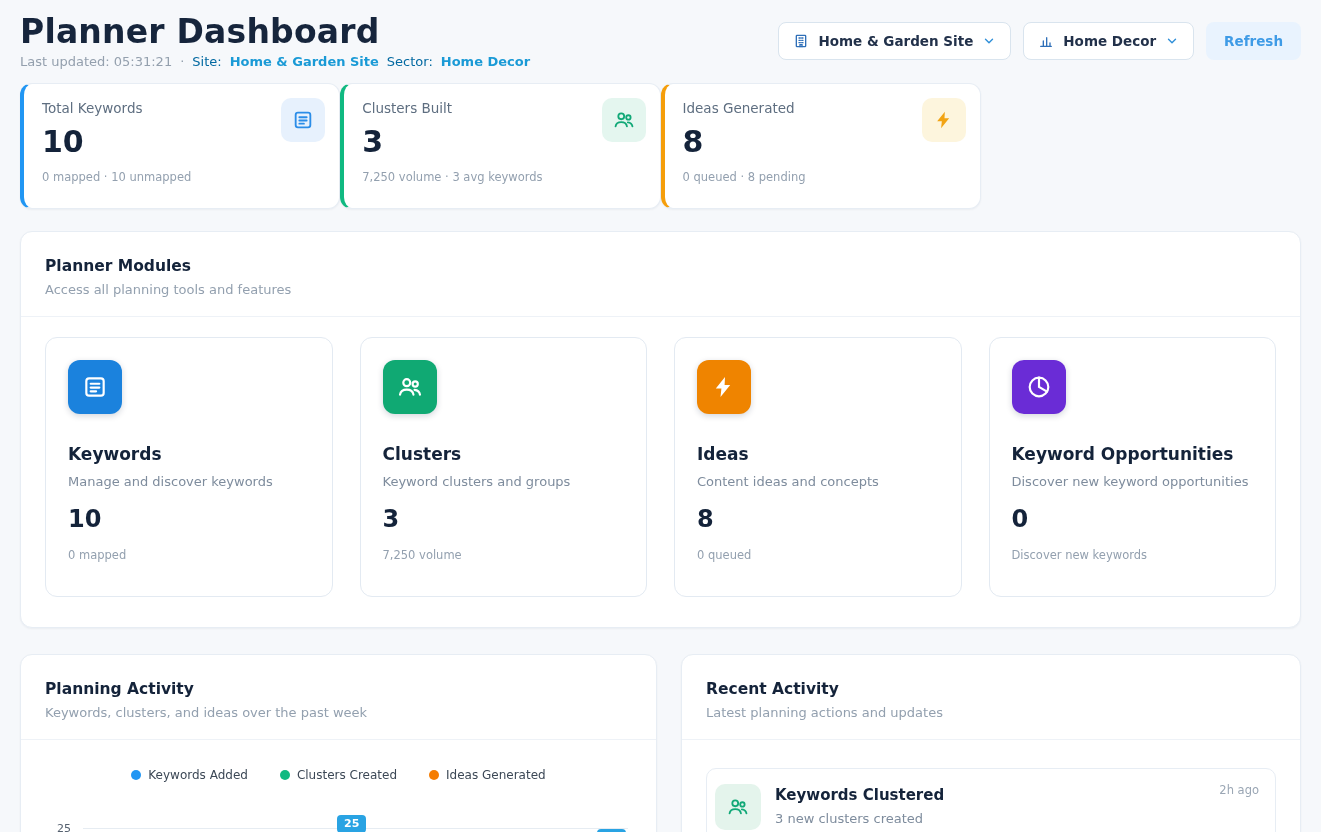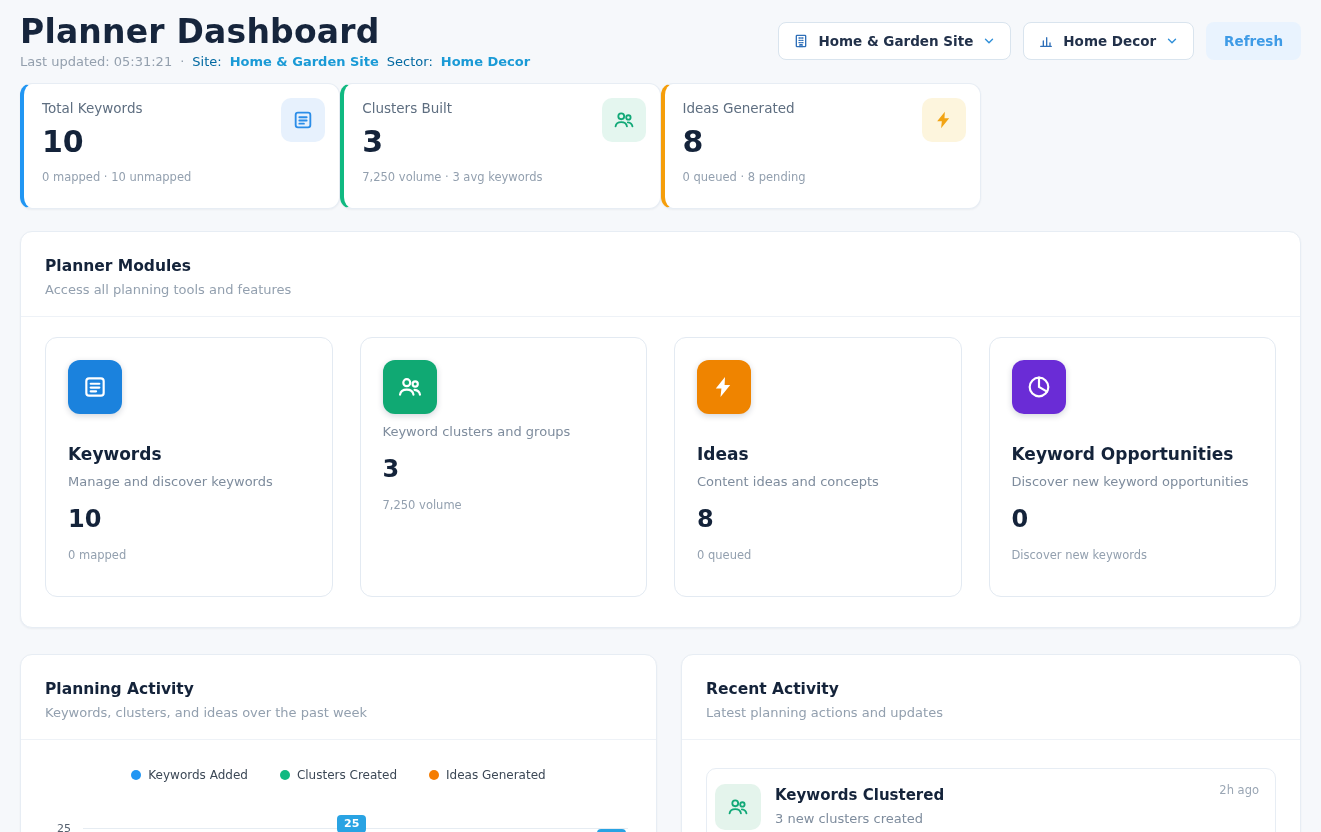--- a/index.html
+++ b/index.html
@@ -235,20 +235,21 @@
 
       <div class="module-card">
         <div class="module-icon green">
           <svg width="26" height="26" viewBox="0 0 24 24" fill="none" stroke="currentColor" stroke-width="2" stroke-linecap="round" stroke-linejoin="round">
             <circle cx="9" cy="8" r="3.2"></circle>
               <path d="M2.8 19c.5-3 3-4.6 6.2-4.6s5.7 1.6 6.2 4.6"></path>
               <circle cx="16.8" cy="9.2" r="2.4"></circle>
               <path d="M16.2 14.6c2.6.3 4.6 1.7 5 4.4"></path>
           </svg>
         </div>
+        <div class="module-title">Clusters</div>
         <div class="module-desc">Keyword clusters and groups</div>
         <div class="module-value">3</div>
         <div class="module-detail">7,250 volume</div>
       </div>
 
       <div class="module-card">
         <div class="module-icon orange">
           <svg width="24" height="24" viewBox="0 0 24 24" fill="currentColor">
               <path d="M13 2 3.8 13.5h5.6l-.9 8.5 9.7-12h-5.6L13 2z"></path>
             </svg>

